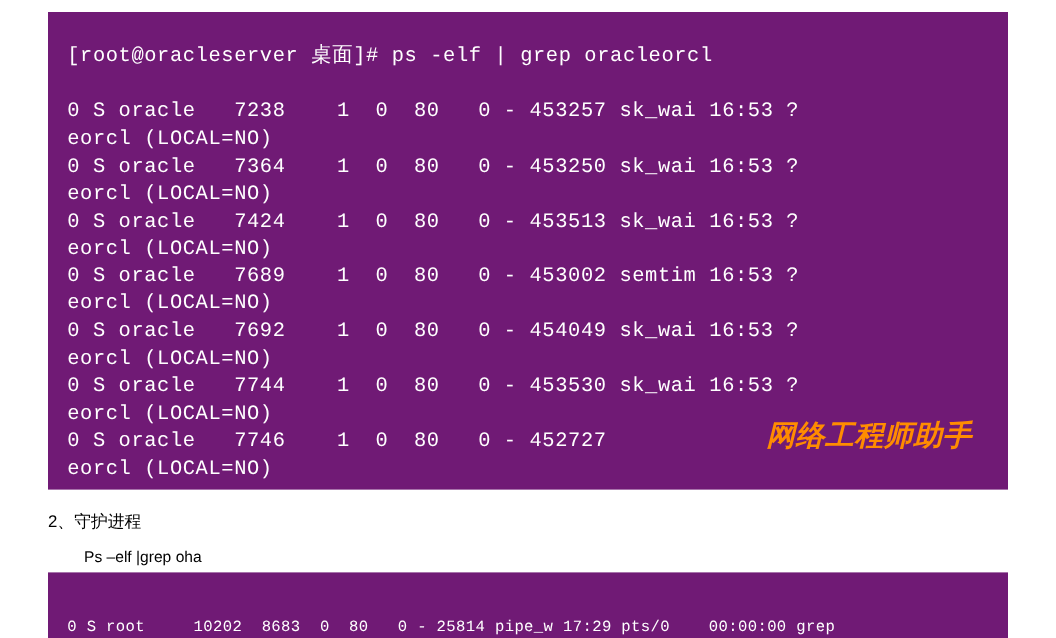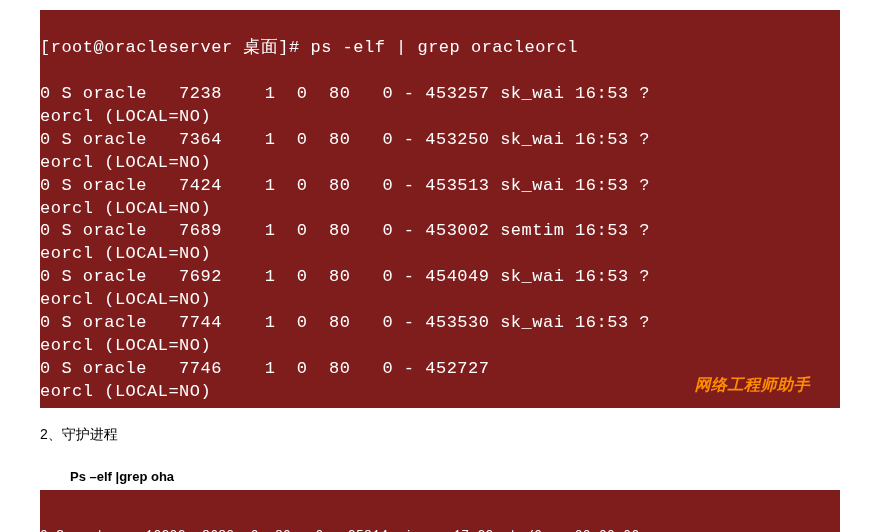--- a/index.html
+++ b/index.html
@@ -7,57 +7,57 @@
       padding: 0;
       box-sizing: border-box;
     }
     body {
       background: #fff;
       font-family: "Microsoft YaHei", Arial, sans-serif;
       width: 880px;
       padding: 10px 40px;
     }
     .terminal {
-      background: #7f1d1d;
+      background: #701a75;
       color: #fff;
       font-family: "Courier New", monospace;
       font-size: 17px;
       line-height: 1.35;
-      padding: 4px 0;
+      padding: 4px 16px;
       white-space: pre;
       position: relative;
       letter-spacing: 0.5px;
     }
     .terminal-small {
       font-size: 13px;
       line-height: 1.3;
       letter-spacing: 0.3px;
     }
     .watermark {
       position: absolute;
       color: #ff8c00;
       font-family: "KaiTi", "STKaiti", "Microsoft YaHei", serif;
       font-weight: bold;
       font-style: italic;
       pointer-events: none;
     }
     .watermark1 {
       right: 30px;
-      bottom: 12px;
-      font-size: 16px;
+      bottom: 28px;
+      font-size: 24px;
     }
     .section-label {
-      margin: 18px 0 25px 0;
+      margin: 18px 0 12px 0;
       font-size: 14px;
       color: #000;
     }
     .cmd-label {
       margin: 4px 0 6px 30px;
       font-size: 13px;
-      font-weight: bold;
+      font-weight: normal;
       color: #000;
     }
   </style>
 </head>
 <body>
 
 <div class="terminal">
 <span><span>[root@oracleserver 桌面]# </span><span>ps -elf | grep oracleorcl</span></span>
 <span id="t1rows">
 0 S oracle   7238    1  0  80   0 - 453257 sk_wai 16:53 ?

